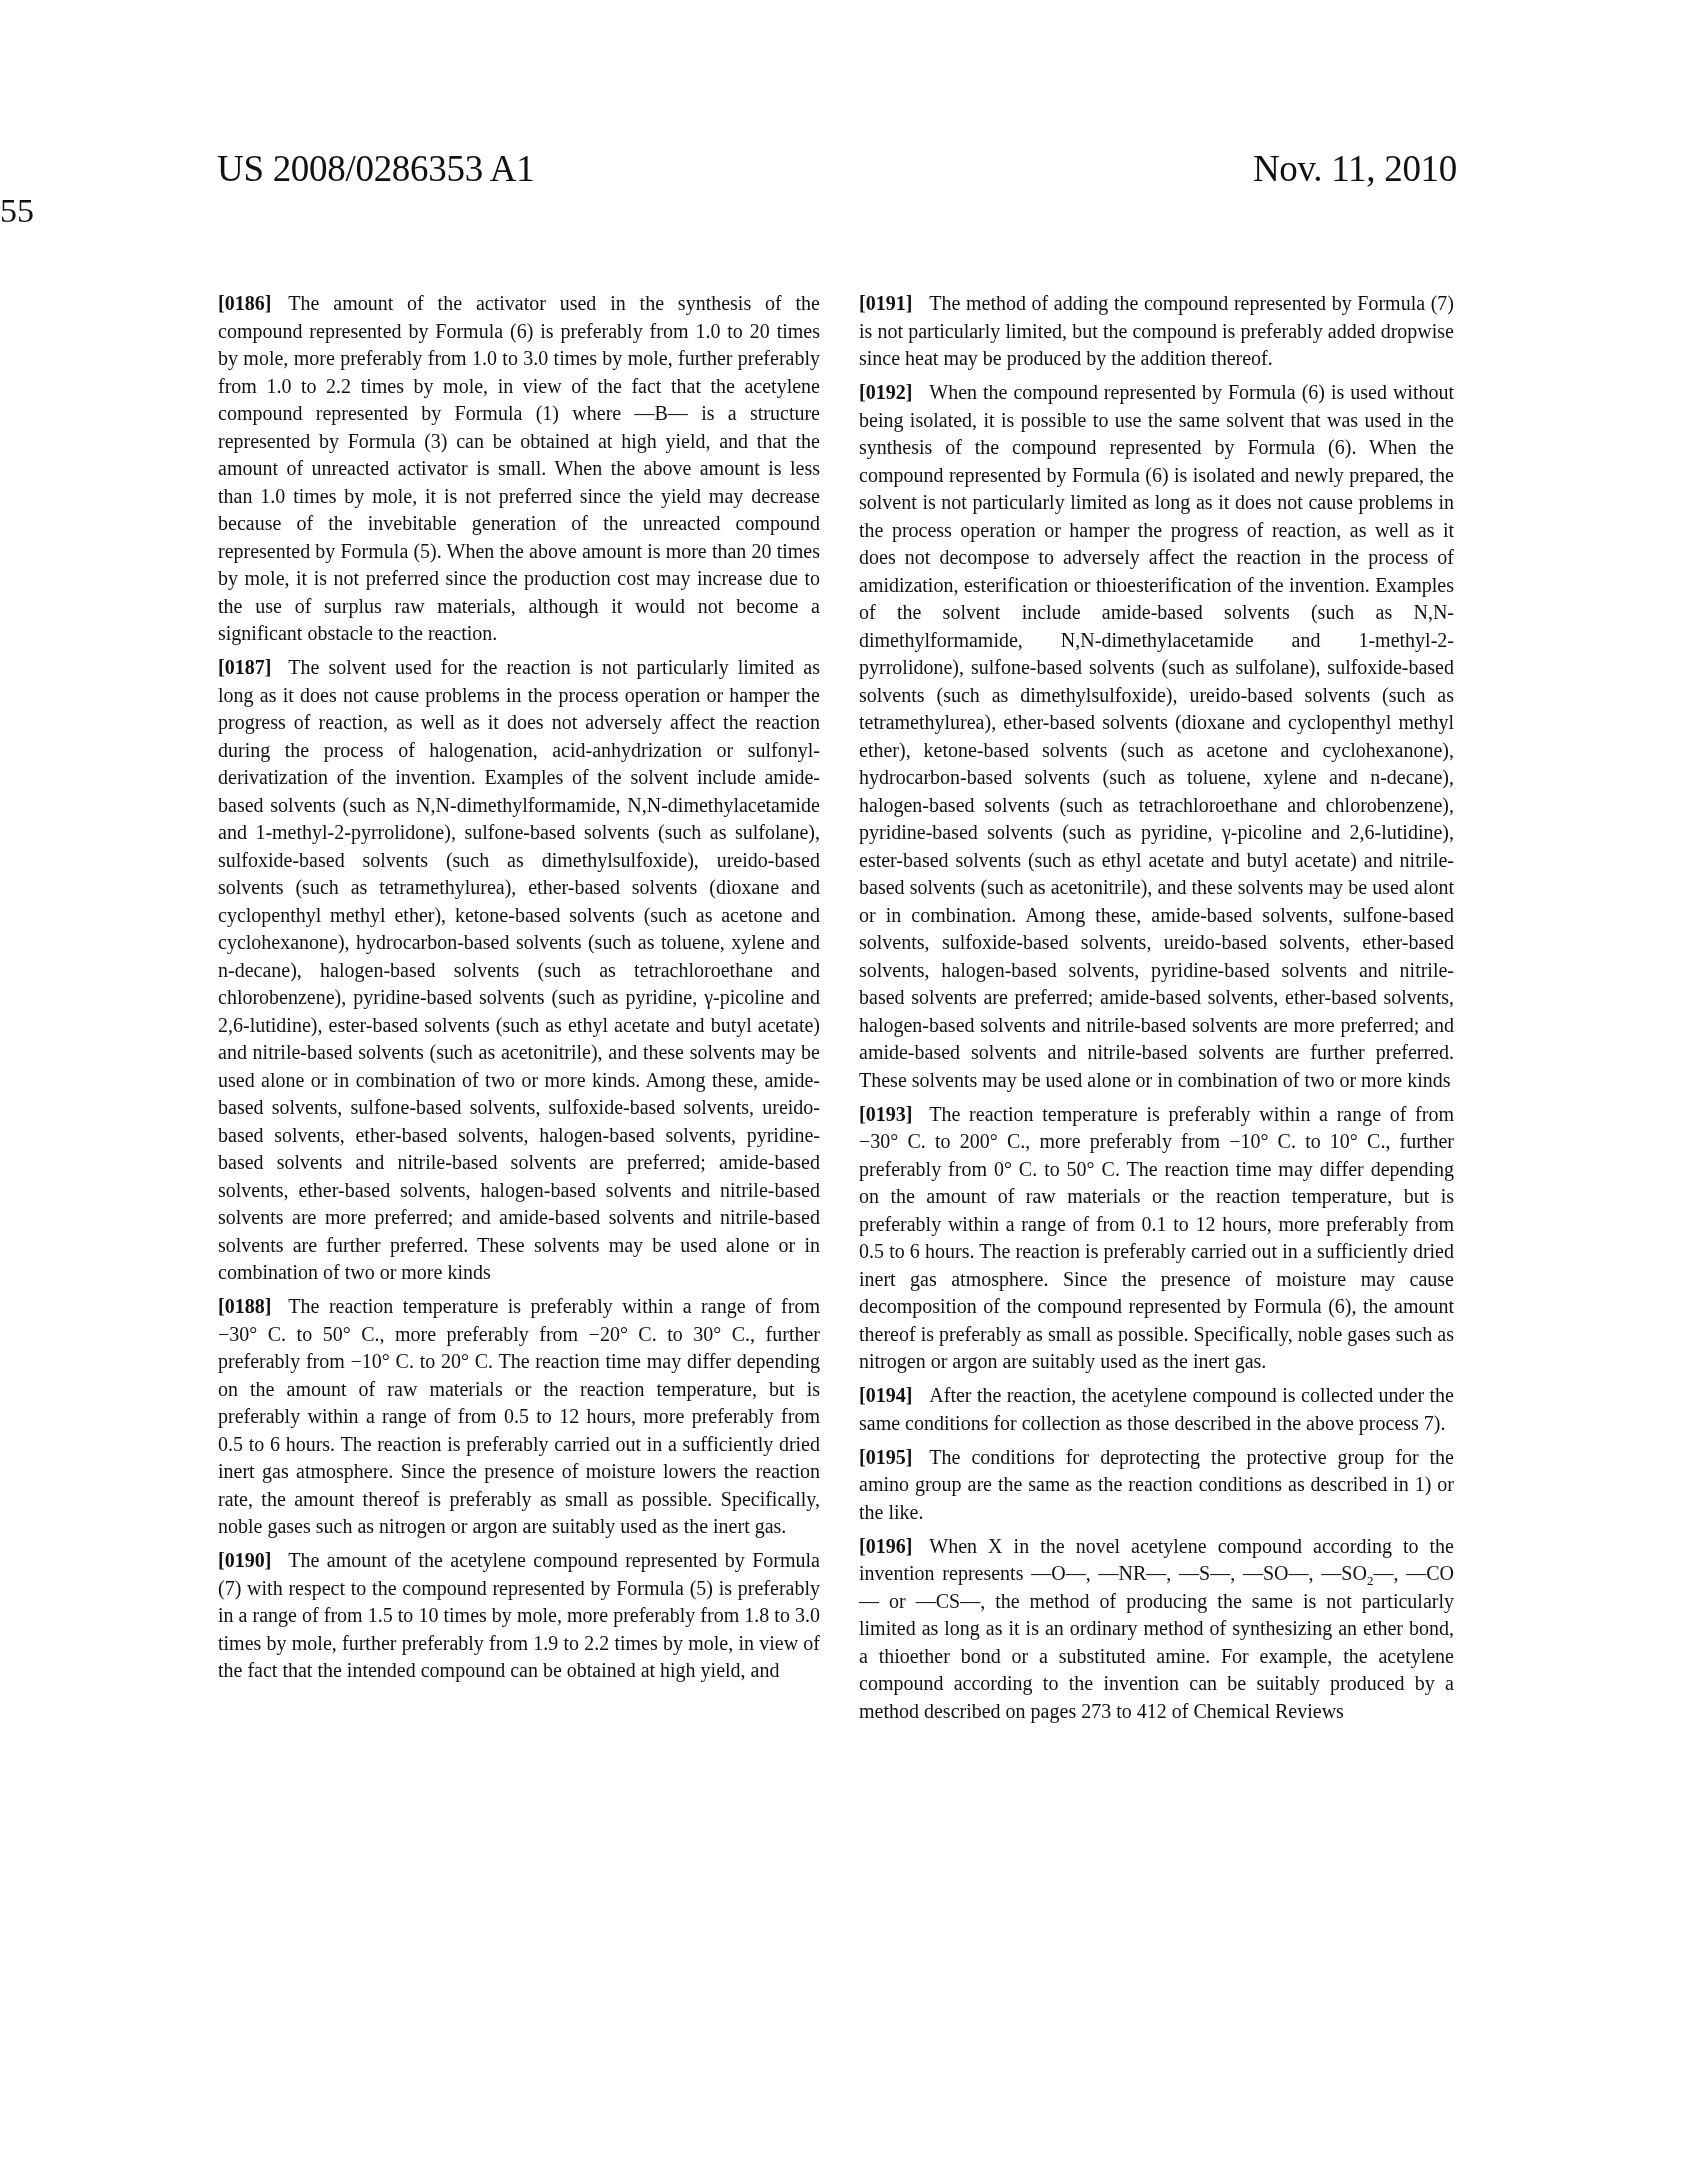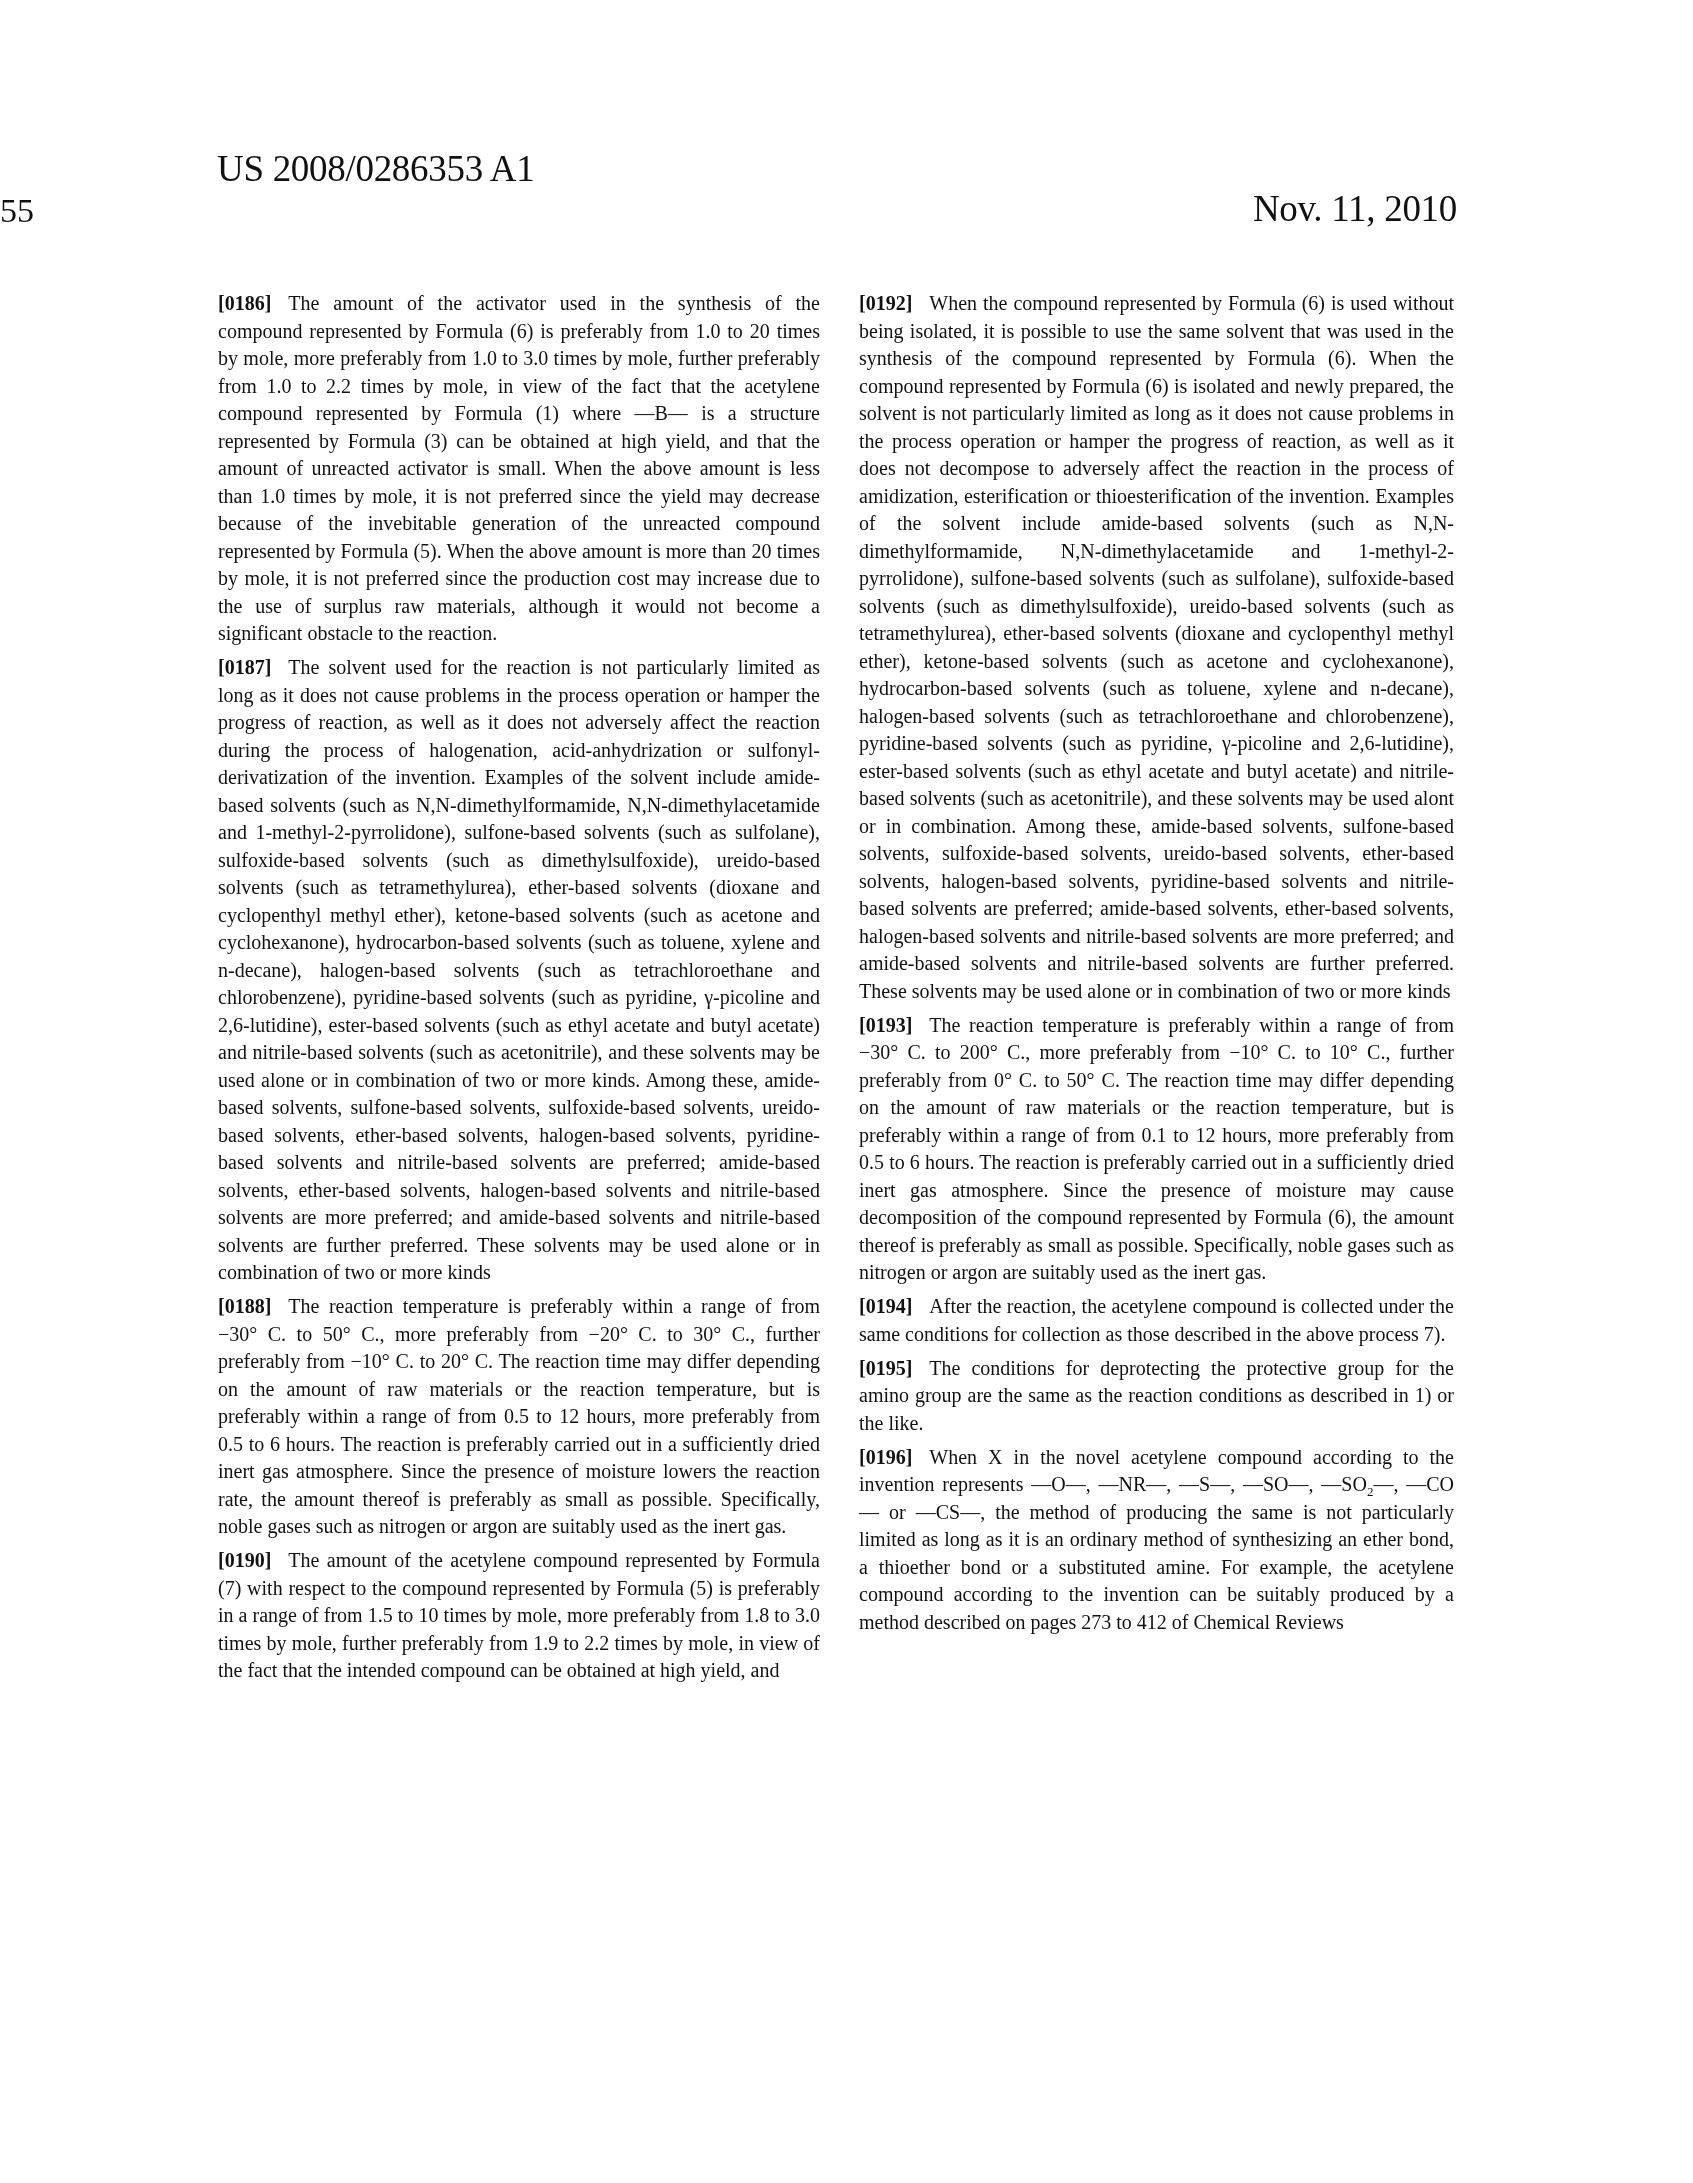--- a/index.html
+++ b/index.html
@@ -1,18 +1,18 @@
 <!DOCTYPE html>
 <html style="font-size:10.6px"><head>
 <meta charset="utf-8">
 <style>
   html, body { margin:0; padding:0; background:#ffffff; }
   body { width:1694px; height:2183px; position:relative; overflow:hidden; color:#111; font-family:"Liberation Serif", "DejaVu Serif", serif; }
   .hdr-left { position:absolute; left:217px; top:147px; font-size:37px; letter-spacing:-0.3px; }
-  .hdr-right { position:absolute; right:237px; top:147px; font-size:37px; letter-spacing:-0.3px;margin-top:40px; }
+  .hdr-right { position:absolute; right:237px; top:147px; font-size:37px; letter-spacing:-0.3px; }
   .page-num { position:absolute; left:0; width:1694px; text-align:left; top:192px; font-size:34px; }
   .col { position:absolute; top:290px; font-size:20px; line-height:27.5px; text-align:justify; hyphens:manual; }
   .col.left { left:218px; width:602px; }
   .col.right { left:859px; width:595px; }
   .para { margin:0 0 6.6px 0; }
   .pnum { font-weight:bold; margin-right:17px; }
   sub { font-size:0.65em; vertical-align:-0.35em; line-height:0; }
 </style>
 </head>
 <body>
@@ -22,19 +22,20 @@
 <div class="page-num">55</div>
 
 <div class="col left">
   <p class="para"><span class="pnum">[0186]</span><span>The amount of the activator used in the synthesis of the compound represented by Formula (6) is preferably from 1.0 to 20 times by mole, more preferably from 1.0 to 3.0 times by mole, further preferably from 1.0 to 2.2 times by mole, in view of the fact that the acetylene compound represented by Formula (1) where —B— is a structure represented by Formula (3) can be obtained at high yield, and that the amount of unreacted activator is small. When the above amount is less than 1.0 times by mole, it is not preferred since the yield may decrease because of the invebitable generation of the unreacted compound represented by Formula (5). When the above amount is more than 20 times by mole, it is not preferred since the production cost may increase due to the use of surplus raw materials, although it would not become a significant obstacle to the reaction.</span></p>
   <p class="para"><span class="pnum">[0187]</span><span>The solvent used for the reaction is not particularly limited as long as it does not cause problems in the process operation or hamper the progress of reaction, as well as it does not adversely affect the reaction during the process of halogenation, acid-anhydrization or sulfonyl-derivatization of the invention. Examples of the solvent include amide-based solvents (such as N,N-dimethylformamide, N,N-dimethylacetamide and 1-methyl-2-pyrrolidone), sulfone-based solvents (such as sulfolane), sulfoxide-based solvents (such as dimethylsulfoxide), ureido-based solvents (such as tetramethylurea), ether-based solvents (dioxane and cyclopenthyl methyl ether), ketone-based solvents (such as acetone and cyclohexanone), hydrocarbon-based solvents (such as toluene, xylene and n-decane), halogen-based solvents (such as tetrachloroethane and chlorobenzene), pyridine-based solvents (such as pyridine, γ-picoline and 2,6-lutidine), ester-based solvents (such as ethyl acetate and butyl acetate) and nitrile-based solvents (such as acetonitrile), and these solvents may be used alone or in combination of two or more kinds. Among these, amide-based solvents, sulfone-based solvents, sulfoxide-based solvents, ureido-based solvents, ether-based solvents, halogen-based solvents, pyridine-based solvents and nitrile-based solvents are preferred; amide-based solvents, ether-based solvents, halogen-based solvents and nitrile-based solvents are more preferred; and amide-based solvents and nitrile-based solvents are further preferred. These solvents may be used alone or in combination of two or more kinds</span></p>
   <p class="para"><span class="pnum">[0188]</span><span>The reaction temperature is preferably within a range of from −30° C. to 50° C., more preferably from −20° C. to 30° C., further preferably from −10° C. to 20° C. The reaction time may differ depending on the amount of raw materials or the reaction temperature, but is preferably within a range of from 0.5 to 12 hours, more preferably from 0.5 to 6 hours. The reaction is preferably carried out in a sufficiently dried inert gas atmosphere. Since the presence of moisture lowers the reaction rate, the amount thereof is preferably as small as possible. Specifically, noble gases such as nitrogen or argon are suitably used as the inert gas.</span></p>
   <p class="para"><span class="pnum">[0190]</span><span>The amount of the acetylene compound represented by Formula (7) with respect to the compound represented by Formula (5) is preferably in a range of from 1.5 to 10 times by mole, more preferably from 1.8 to 3.0 times by mole, further preferably from 1.9 to 2.2 times by mole, in view of the fact that the intended compound can be obtained at high yield, and</span></p>
 </div>
 
 <div class="col right">
+  <p class="para"><span class="pnum">[0191]</span><span>The method of adding the compound represented by Formula (7) is not particularly limited, but the compound is preferably added dropwise since heat may be produced by the addition thereof.</span></p>
   <p class="para"><span class="pnum">[0192]</span><span>When the compound represented by Formula (6) is used without being isolated, it is possible to use the same solvent that was used in the synthesis of the compound represented by Formula (6). When the compound represented by Formula (6) is isolated and newly prepared, the solvent is not particularly limited as long as it does not cause problems in the process operation or hamper the progress of reaction, as well as it does not decompose to adversely affect the reaction in the process of amidization, esterification or thioesterification of the invention. Examples of the solvent include amide-based solvents (such as N,N-dimethylformamide, N,N-dimethylacetamide and 1-methyl-2-pyrrolidone), sulfone-based solvents (such as sulfolane), sulfoxide-based solvents (such as dimethylsulfoxide), ureido-based solvents (such as tetramethylurea), ether-based solvents (dioxane and cyclopenthyl methyl ether), ketone-based solvents (such as acetone and cyclohexanone), hydrocarbon-based solvents (such as toluene, xylene and n-decane), halogen-based solvents (such as tetrachloroethane and chlorobenzene), pyridine-based solvents (such as pyridine, γ-picoline and 2,6-lutidine), ester-based solvents (such as ethyl acetate and butyl acetate) and nitrile-based solvents (such as acetonitrile), and these solvents may be used alont or in combination. Among these, amide-based solvents, sulfone-based solvents, sulfoxide-based solvents, ureido-based solvents, ether-based solvents, halogen-based solvents, pyridine-based solvents and nitrile-based solvents are preferred; amide-based solvents, ether-based solvents, halogen-based solvents and nitrile-based solvents are more preferred; and amide-based solvents and nitrile-based solvents are further preferred. These solvents may be used alone or in combination of two or more kinds</span></p>
   <p class="para"><span class="pnum">[0193]</span><span>The reaction temperature is preferably within a range of from −30° C. to 200° C., more preferably from −10° C. to 10° C., further preferably from 0° C. to 50° C. The reaction time may differ depending on the amount of raw materials or the reaction temperature, but is preferably within a range of from 0.1 to 12 hours, more preferably from 0.5 to 6 hours. The reaction is preferably carried out in a sufficiently dried inert gas atmosphere. Since the presence of moisture may cause decomposition of the compound represented by Formula (6), the amount thereof is preferably as small as possible. Specifically, noble gases such as nitrogen or argon are suitably used as the inert gas.</span></p>
   <p class="para"><span class="pnum">[0194]</span><span>After the reaction, the acetylene compound is collected under the same conditions for collection as those described in the above process 7).</span></p>
   <p class="para"><span class="pnum">[0195]</span><span>The conditions for deprotecting the protective group for the amino group are the same as the reaction conditions as described in 1) or the like.</span></p>
   <p class="para"><span class="pnum">[0196]</span><span>When X in the novel acetylene compound according to the invention represents —O—, —NR—, —S—, —SO—, —SO</span><sub>2</sub><span>—, —CO— or —CS—, the method of producing the same is not particularly limited as long as it is an ordinary method of synthesizing an ether bond, a thioether bond or a substituted amine. For example, the acetylene compound according to the invention can be suitably produced by a method described on pages 273 to 412 of Chemical Reviews</span></p>
 </div>
 
 
 </body></html>

